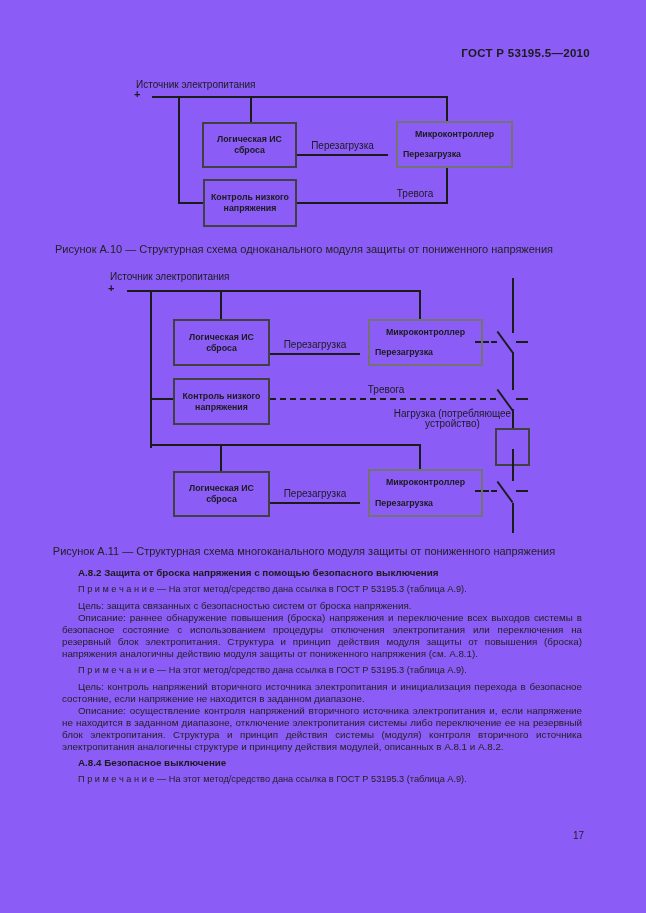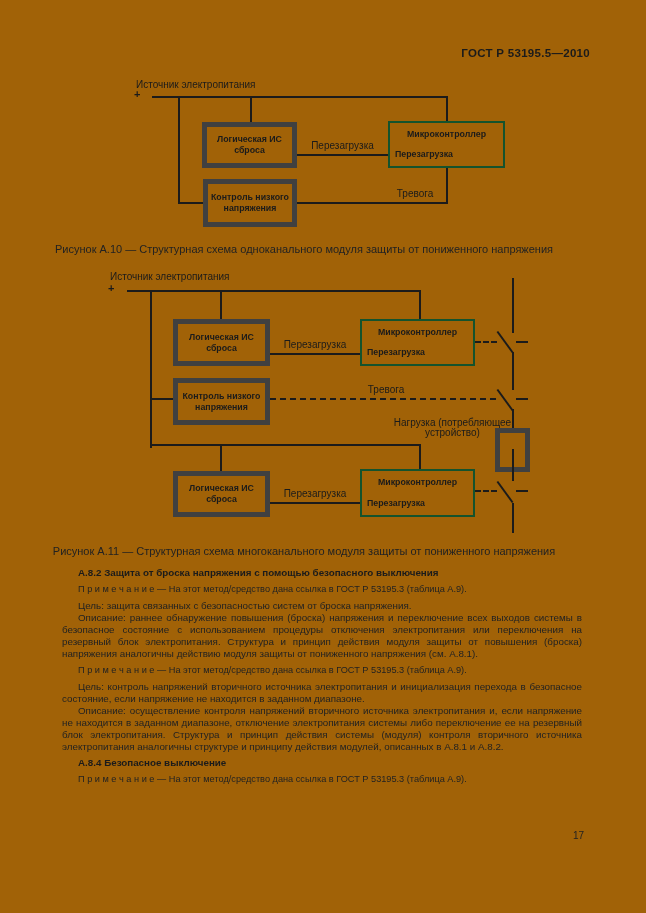--- a/index.html
+++ b/index.html
@@ -1,42 +1,42 @@
 <!DOCTYPE html>
 <html><head>
 <meta charset="utf-8">
 <style>
   html,body{margin:0;padding:0;}
   body{background:#e9e9e9;}
   .page{
     position:relative;
     width:646px;height:913px;
-    background:#a16207;
+    background:#8b5cf6;
     font-family:"Liberation Sans", sans-serif;
     color:#1d1d1d;
     overflow:hidden;
   }
   .gost-header{
     position:absolute;top:47px;right:56px;
     font-size:11.5px;font-weight:bold;letter-spacing:.3px;color:#1b1b1b;
   }
   
   .fig{position:absolute;}
   .hline{position:absolute;height:2px;background:#1b1b1b;}
   .vline{position:absolute;width:2px;background:#1b1b1b;}
   .dash-h{position:absolute;height:0;border-top:2px dashed #1b1b1b;}
   .block{
     position:absolute;box-sizing:border-box;
-    border:5px solid #404040;
+    border:2px solid #404040;
     display:flex;align-items:center;justify-content:center;
     text-align:center;font-weight:bold;font-size:8.8px;line-height:11px;color:#1b1b1b;
     padding:17px 2px;
   }
-  .mcblock{display:block;position:absolute;box-sizing:border-box;border:2px solid #14532d;
-    font-weight:bold;font-size:8.8px;line-height:11px;color:#1b1b1b;}
+  .mcblock{display:block;position:absolute;box-sizing:border-box;border:2px solid #737373;
+    font-weight:bold;font-size:8.8px;line-height:11px;color:#1b1b1b;margin-left:8px;}
   .mc-title{text-align:center;margin-top:6px;}
   .mc-pin{position:absolute;left:5px;bottom:6px;}
   .dlabel{position:absolute;font-weight:normal;font-size:10px;line-height:10px;color:#1b1b1b;text-align:center;}
   .plus{position:absolute;font-weight:bold;font-size:11px;line-height:10px;color:#1b1b1b;}
   .switch{position:absolute;width:2px;height:26px;background:#1b1b1b;transform:rotate(-36deg);}
   .fig-caption{
     position:absolute;left:44px;width:520px;text-align:center;
     font-size:11px;color:#222;
   }
   
@@ -102,21 +102,21 @@
     </div>
     <div class="hline" style="left:170px;top:81px;width:90px;"></div>
     <div class="dlabel" style="left:170px;top:68px;width:90px;">Перезагрузка</div>
     <div class="dash-h" style="left:375px;top:69px;width:22px;"></div>
 
     <div class="block" style="left:73px;top:106px;width:97px;height:47px;">Контроль низкого напряжения</div>
     <div class="hline" style="left:50px;top:126px;width:23px;"></div>
     <div class="dash-h" style="left:170px;top:126px;width:226px;"></div>
     <div class="dlabel" style="left:246px;top:113px;width:80px;">Тревога</div>
 
-    <div class="dlabel" style="left:290px;top:146px;width:125px;">Нагрузка (потребляющее устройство)</div>
+    <div class="dlabel" style="left:290px;top:137px;width:125px;">Нагрузка (потребляющее устройство)</div>
 
     <div class="hline" style="left:50px;top:172px;width:271px;"></div>
     <div class="vline" style="left:120px;top:172px;height:27px;"></div>
     <div class="vline" style="left:319px;top:172px;height:25px;"></div>
 
     <div class="block" style="left:73px;top:199px;width:97px;height:46px;">Логическая ИС сброса</div>
     <div class="mcblock" style="left:260px;top:197px;width:115px;height:48px;">
       <div class="mc-title">Микроконтроллер</div>
       <div class="mc-pin">Перезагрузка</div>
     </div>

